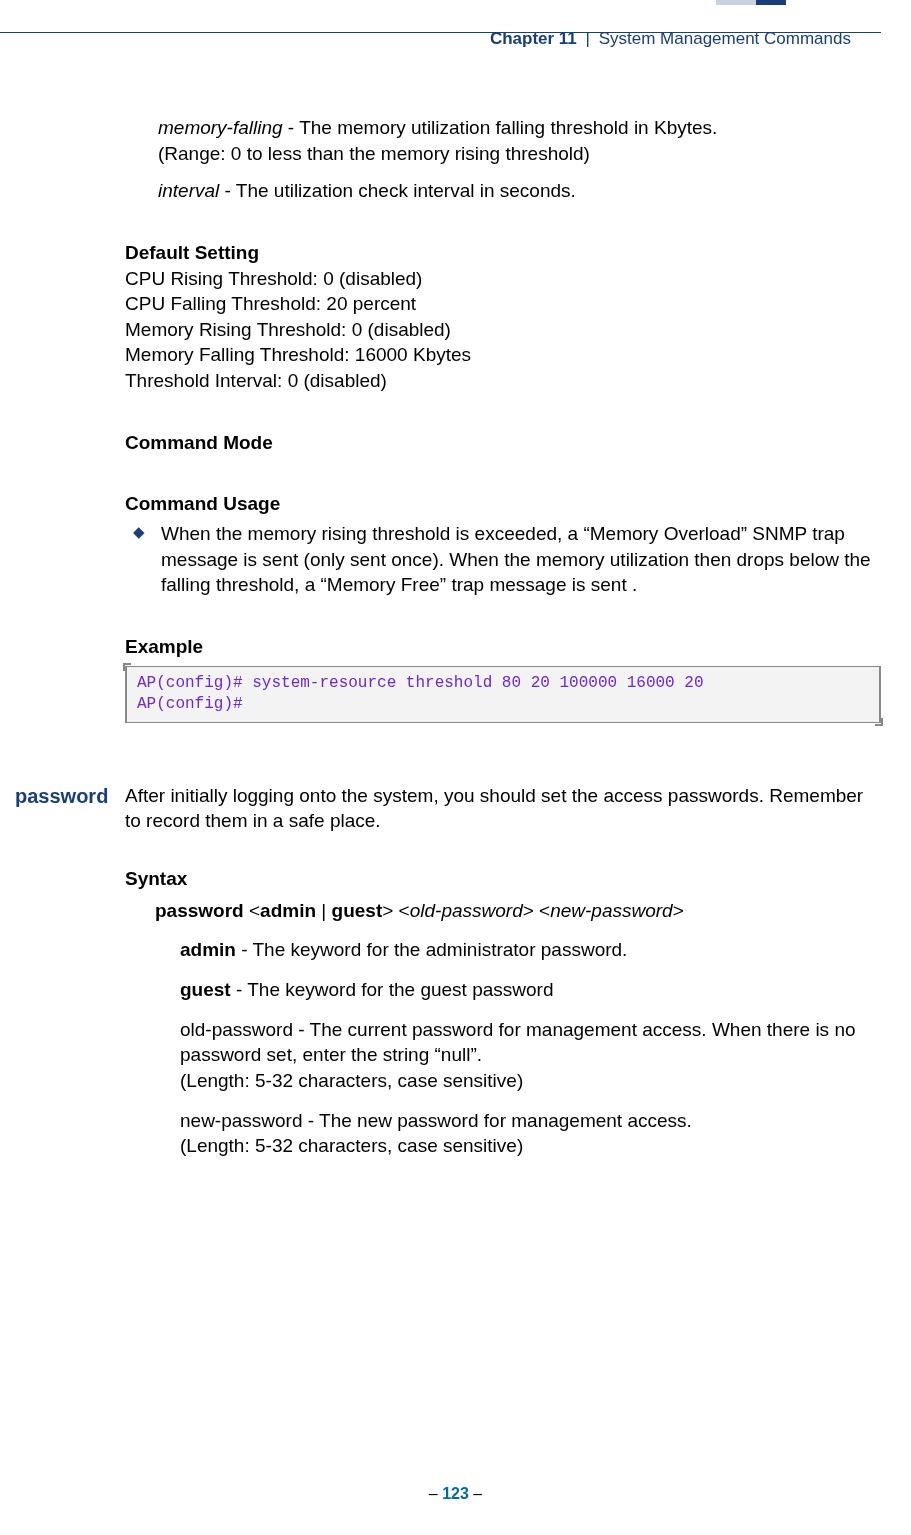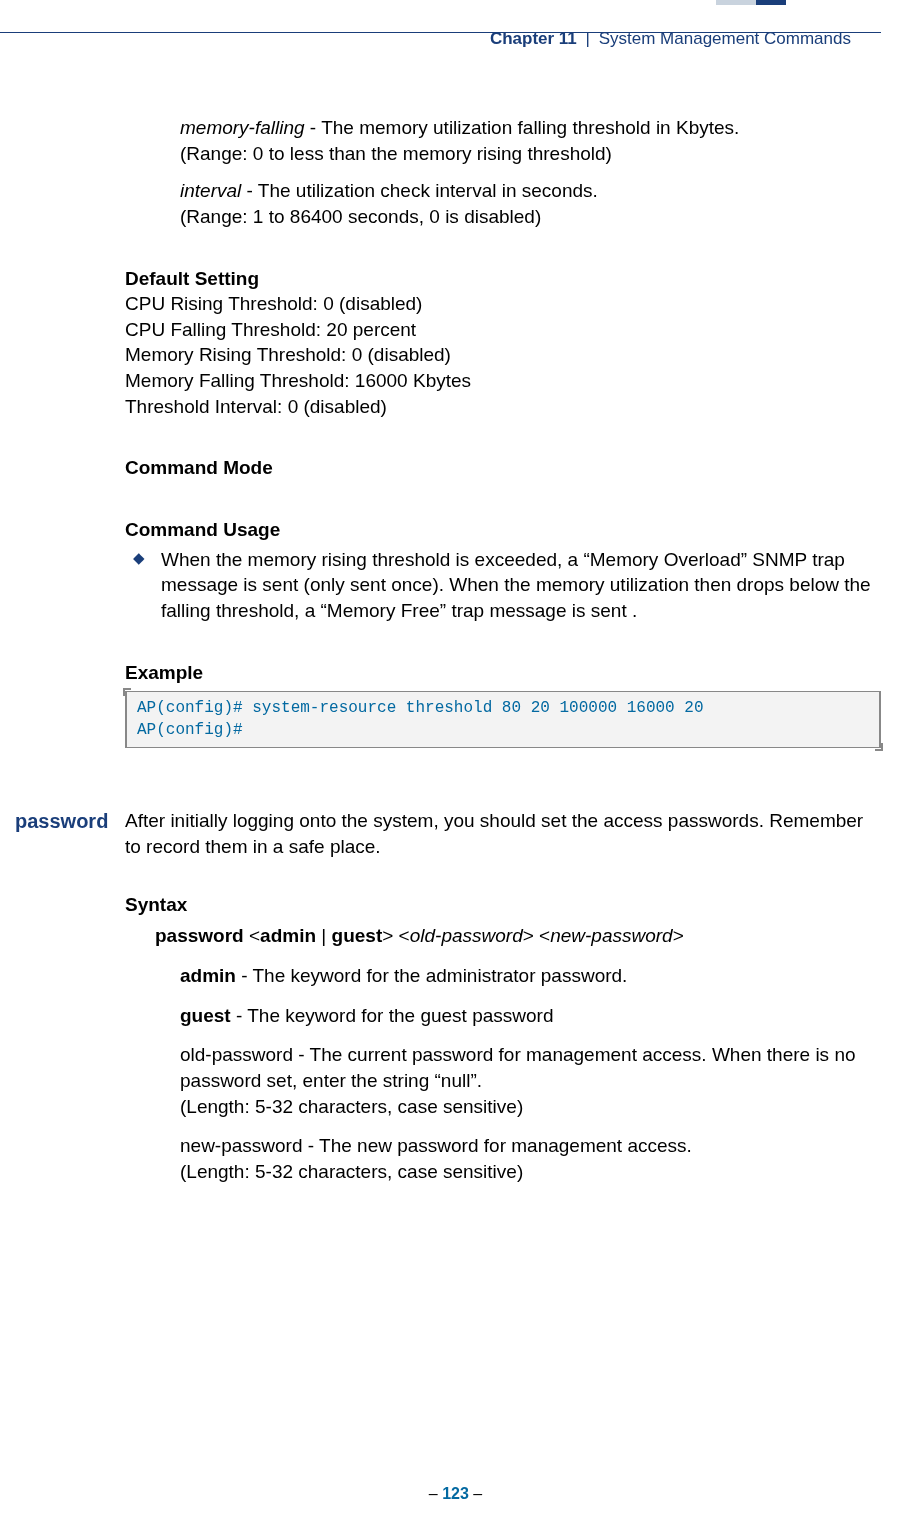--- a/index.html
+++ b/index.html
@@ -42,21 +42,21 @@
     color: #1a3e7a;
   }
   .header-text .chap { font-weight: 700; }
   .header-text .sep { color: #1a3e7a; padding: 0 4px; }
   .content {
     position: absolute;
     top: 115px;
     left: 125px;
     right: 30px;
   }
-  .indent-a { margin-left: 55px; margin-bottom: 12px; }
+  .indent-a { margin-left: 33px; margin-bottom: 12px; }
   .h-blue {
     color: #000000;
     font-weight: 700;
     font-size: 19px;
   }
   .section { margin-top: 36px; }
   .bullet-list { list-style: none; margin-top: 4px; }
   .bullet-list li {
     position: relative;
     padding-left: 36px;
@@ -72,21 +72,21 @@
   }
   .example-box {
     border-top: 1px solid #888;
     border-bottom: 1px solid #888;
     border-left: 2px solid #888;
     border-right: 2px solid #888;
     background: #f3f3f3;
     padding: 6px 10px;
     font-family: "Courier New", monospace;
     font-size: 16px;
-    color: #0369a1;
+    color: #6d28d9;
     margin-top: 6px;
     white-space: pre;
     position: relative;
   }
   .example-box::before{
     content:""; position:absolute; left:-4px; top:-4px; width:6px; height:6px; border-top:2px solid #888; border-left:2px solid #888;
   }
   .example-box::after{
     content:""; position:absolute; right:-4px; bottom:-4px; width:6px; height:6px; border-bottom:2px solid #888; border-right:2px solid #888;
   }
@@ -131,21 +131,20 @@
 
 <div class="content">
 
   <div class="indent-a">
     <span class="ital">memory-falling</span><span> - The memory utilization falling threshold in Kbytes.</span><br>
     <span>(Range: 0 to less than the memory rising threshold)</span>
   </div>
 
   <div class="indent-a">
     <span class="ital">interval</span><span> - The utilization check interval in seconds.</span><br>
-    <span>(Range: 1 to 86400 seconds, 0 is disabled)</span>
   </div>
 
   <div class="section">
     <div class="h-blue">Default Setting</div>
     <div>CPU Rising Threshold: 0 (disabled)</div>
     <div>CPU Falling Threshold: 20 percent</div>
     <div>Memory Rising Threshold: 0 (disabled)</div>
     <div>Memory Falling Threshold: 16000 Kbytes</div>
     <div>Threshold Interval: 0 (disabled)</div>
   </div>

